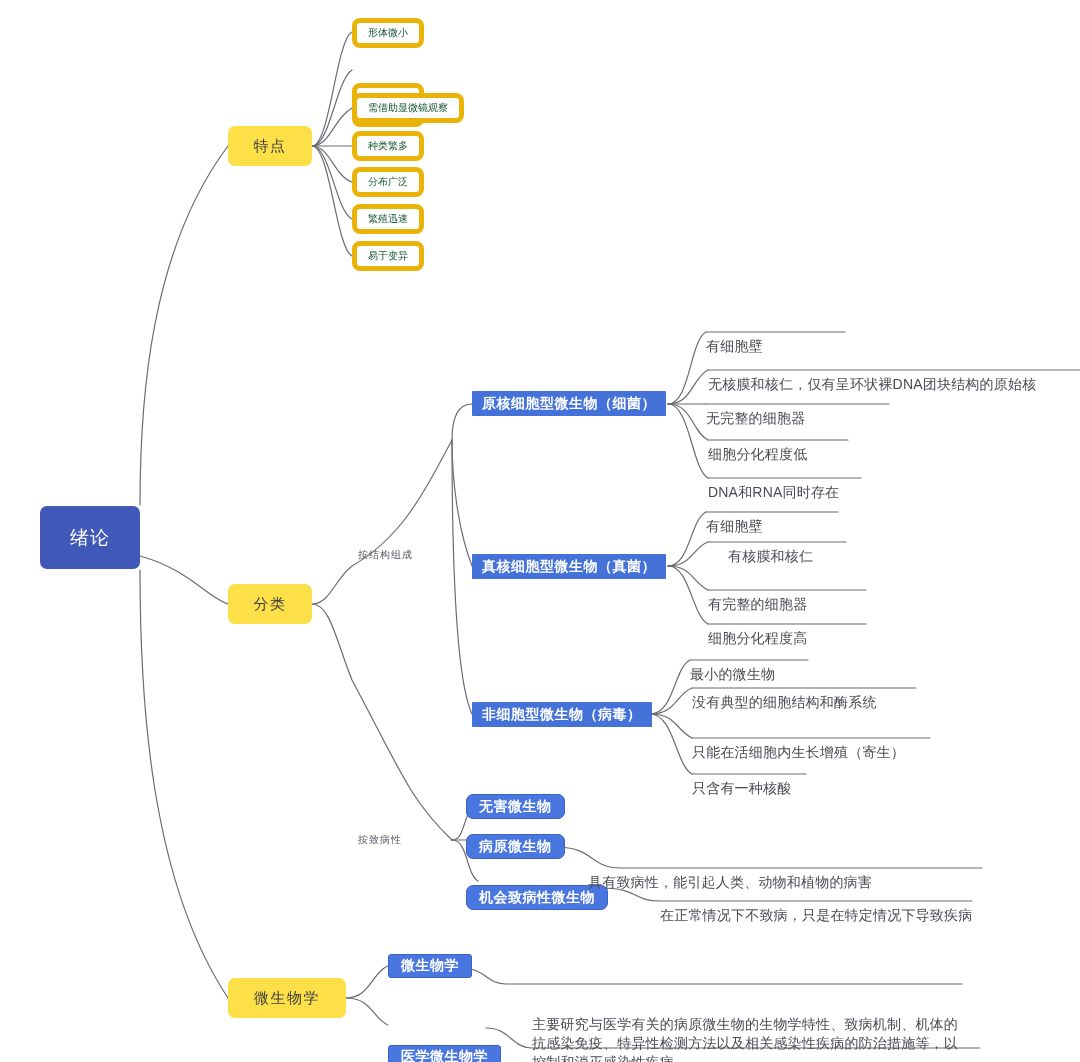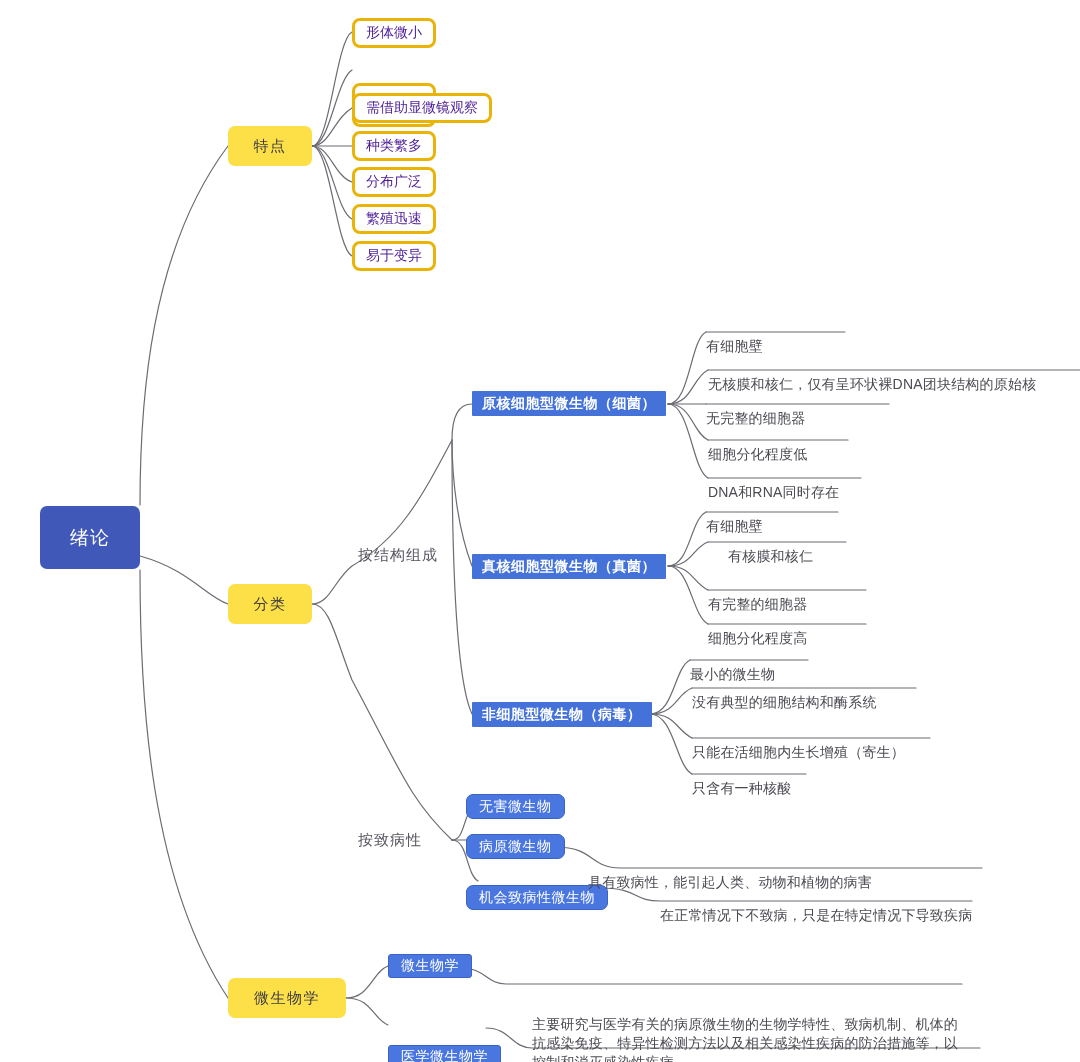--- a/index.html
+++ b/index.html
@@ -46,54 +46,54 @@
     color:#3c3c43;
     border-radius:7px;
     font-size:15px;
     letter-spacing:1.5px;
     padding:8px 12px;
   }
 
   
   .n-outline{
     background:#ffffff;
-    color:#4c1d95;
-    border:3px solid #eab308;
+    color:#14532d;
+    border:5px solid #eab308;
     border-radius:8px;
-    font-size:14px;
+    font-size:10px;
     padding:0 11px;
   }
 
   
   .n-blue{
     background:#4472d8;
     color:#ffffff;
     font-weight:bold;
     font-size:14px;
     letter-spacing:.5px;
     padding:8px 10px;
     border-radius:1px;
   }
 
   
   .n-pill{
     background:#4a76e0;
     color:#ffffff;
-    font-weight:normal;
+    font-weight:bold;
     font-size:14px;
     letter-spacing:.5px;
     padding:0 12px;
     border-radius:7px;
     border:1px solid #3a63c4;
   }
 
   
   .n-caption{
     color:#555560;
-    font-size:15px;
+    font-size:10px;
     letter-spacing:1px;
     background:transparent;
   }
 
   
   .n-text{
     color:#4a4a52;
     font-size:14px;
     line-height:19px;
     letter-spacing:.2px;

